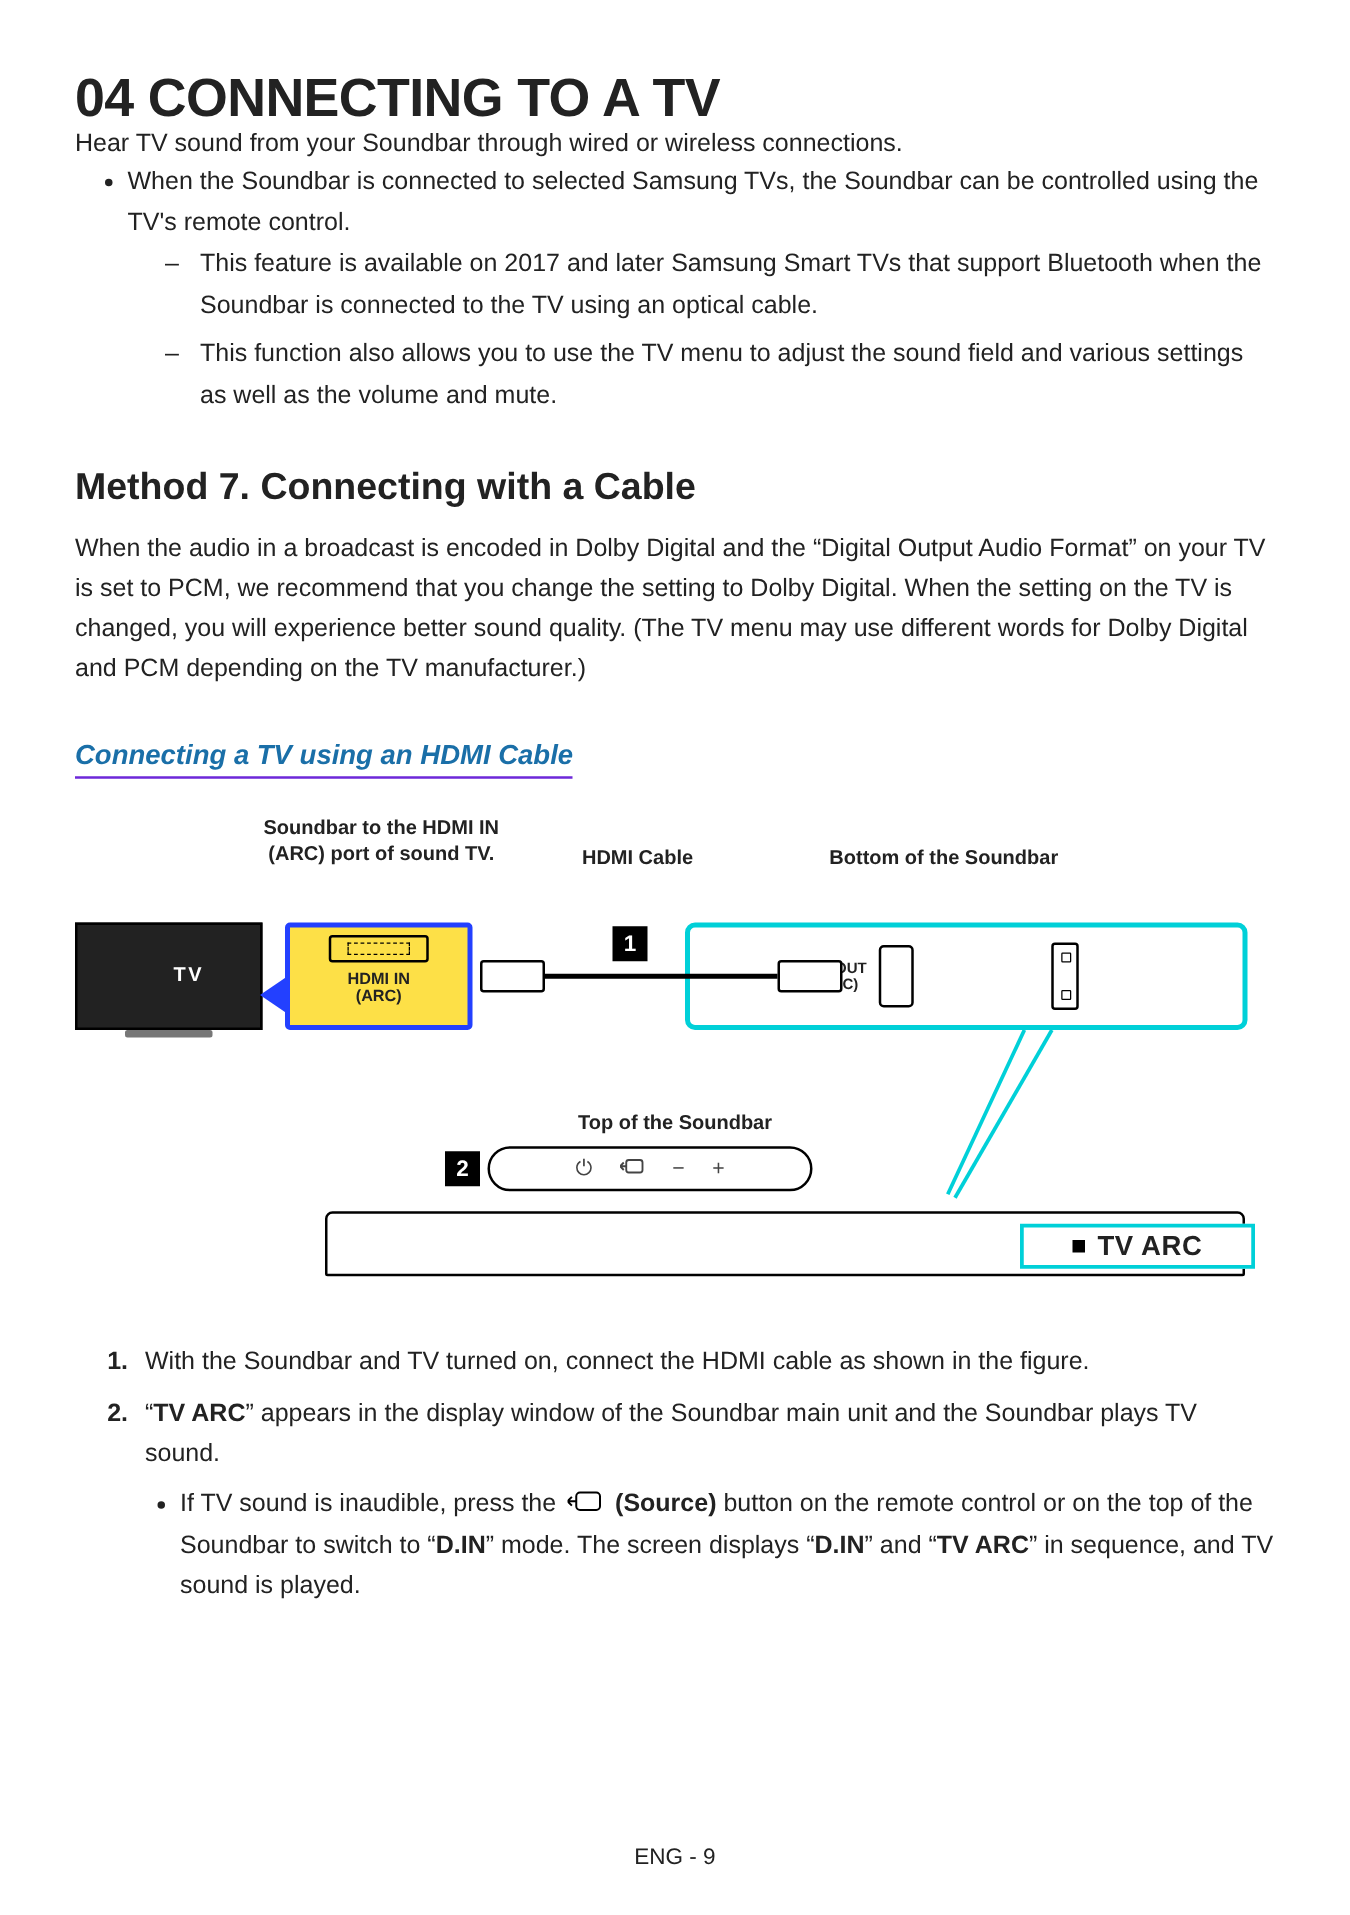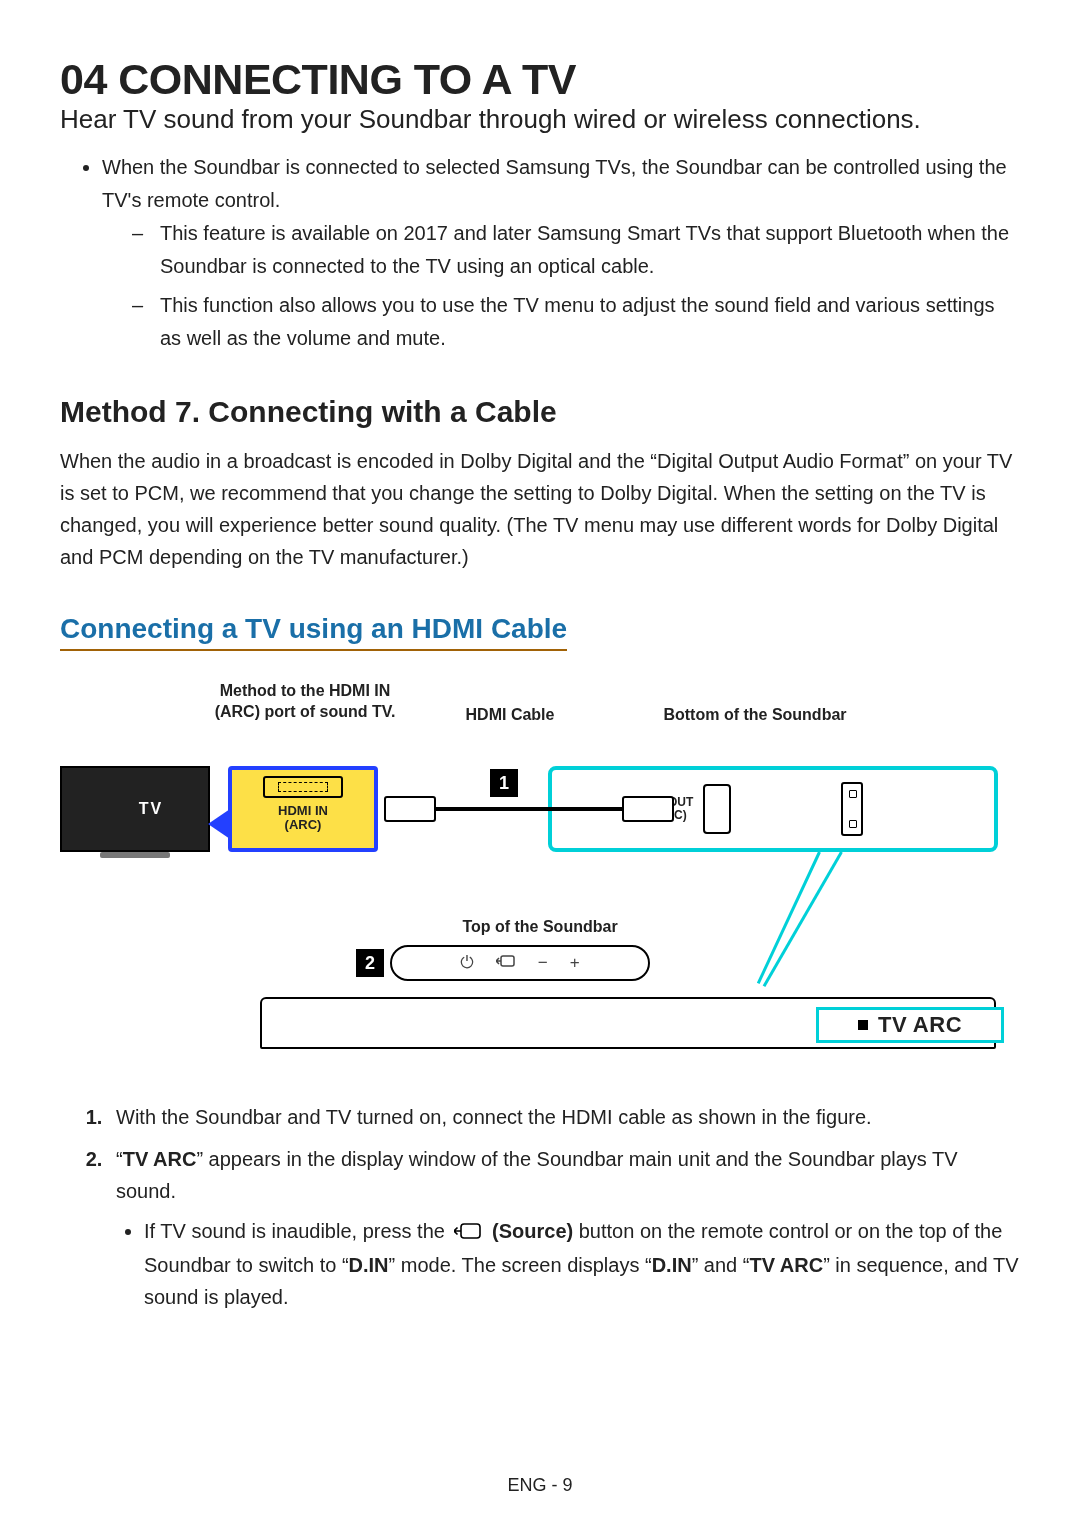--- a/index.html
+++ b/index.html
@@ -15,22 +15,22 @@
     color: #222;
     padding: 55px 60px 40px 60px;
     position: relative;
   }
   h1.title {
     font-size: 43px;
     font-weight: 800;
     letter-spacing: -0.5px;
   }
   p.intro {
-    font-size: 26px;
-    margin-bottom: 16px;
+    font-size: 20px;
+    margin-bottom: 2px;
   }
   ul.disc {
     list-style: disc;
     padding-left: 42px;
     font-size: 20px;
   }
   ul.disc li {
     margin-bottom: 6px;
     line-height: 1.65;
   }
@@ -55,28 +55,29 @@
     font-weight: 800;
     margin-top: 40px;
     margin-bottom: 16px;
   }
   p.body {
     font-size: 20px;
     line-height: 1.6;
     margin-bottom: 10px;
   }
   h3.sub {
-    font-size: 28px;
+    font-size: 22px;
     font-weight: 800;
     color: #1a6fa8;
     display: inline-block;
-    border-bottom: 2px solid #a16207;
+    border-bottom: 2px solid #6d28d9;
     padding-bottom: 4px;
     margin-top: 30px;
     margin-bottom: 30px;
+    font-style: italic;
   }
   .diagram-area {
     position: relative;
     width: 960px;
     height: 390px;
     margin: 0 auto 30px auto;
   }
   .dlabel {
     position: absolute;
     font-size: 16px;
@@ -326,21 +327,21 @@
 
 <h2 class="method">Method 7. Connecting with a Cable</h2>
 
 <p class="body">When the audio in a broadcast is encoded in Dolby Digital and the “Digital Output Audio Format” on your TV is set to PCM, we recommend that you change the setting to Dolby Digital. When the setting on the TV is changed, you will experience better sound quality. (The TV menu may use different words for Dolby Digital and PCM depending on the TV manufacturer.)</p>
 
 <h3 class="sub">Connecting a TV using an HDMI Cable</h3>
 
 <div class="diagram-area">
 
   <div class="dlabel" style="left:120px; top:0; width:250px;">
-    <span>Method to the HDMI IN</span><br>
+    <span>Soundbar to the HDMI IN</span><br>
     <span>(ARC) port of sound TV.</span>
   </div>
   <div class="dlabel" style="left:380px; top:24px; width:140px;">HDMI Cable</div>
   <div class="dlabel" style="left:570px; top:24px; width:250px;">Bottom of the Soundbar</div>
 
   <div class="tv-body">
     <span>TV</span>
   </div>
   <div class="tv-stand"></div>
   <div class="tv-pointer"></div>

